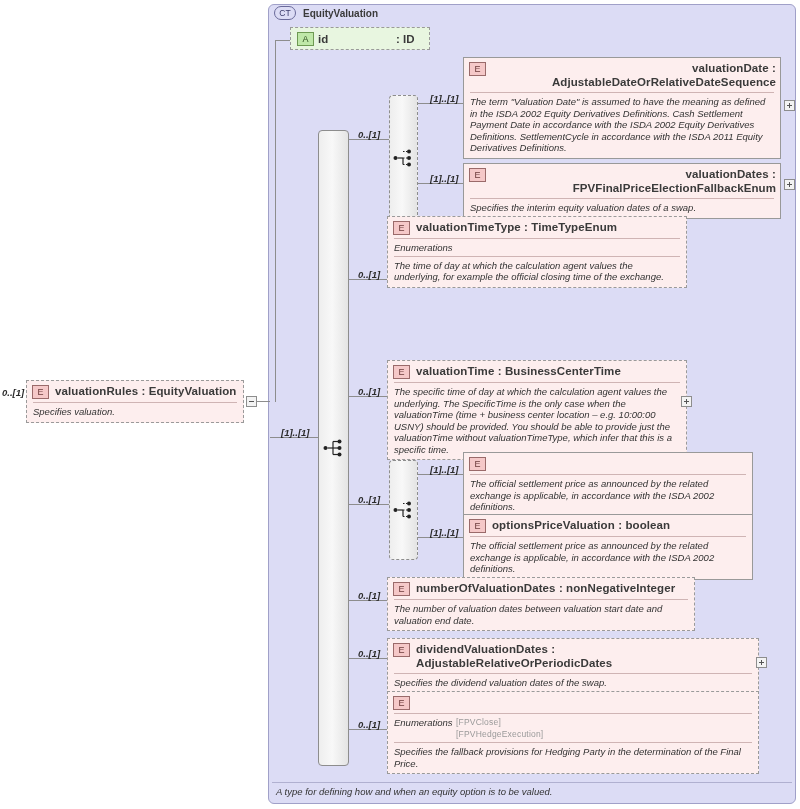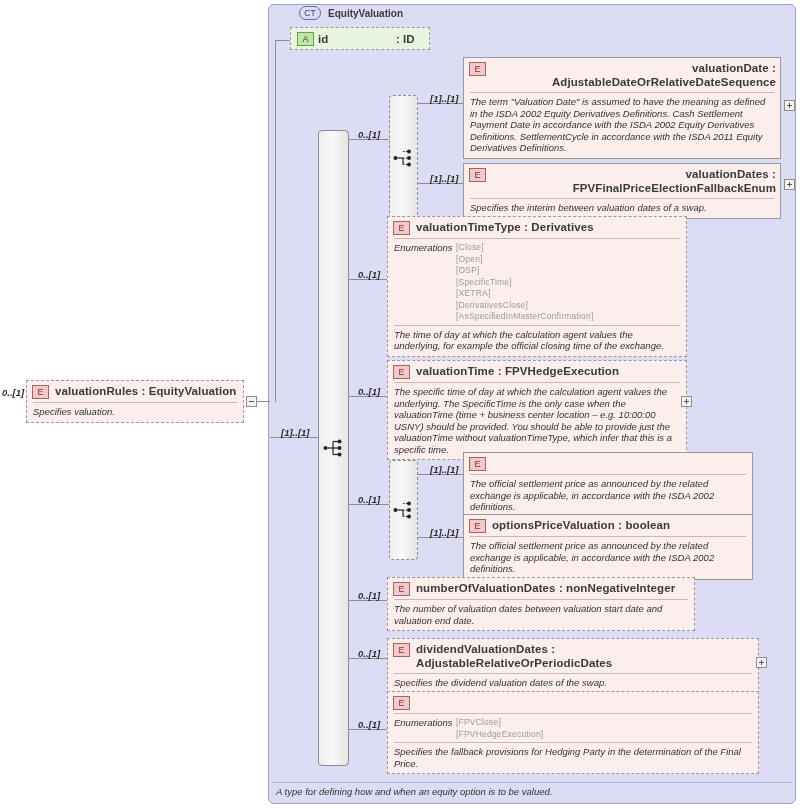--- a/index.html
+++ b/index.html
@@ -118,21 +118,20 @@
     background: #dcdcf5;
     border: 1px solid #a0a0c8;
     border-radius: 6px;
     z-index: 1;
   }
   #ct-header {
     position: absolute;
     left: 274px; top: 6px;
     display: flex; align-items: center; gap: 7px;
     z-index: 4;
-    margin-left: 25px;
   }
   #ct-header .ctbadge {
     width: 22px; height: 14px;
     border: 1px solid #6a6a9a;
     border-radius: 7px;
     background: #dcdcf5;
     color: #3a3a6a;
     font-size: 8.5px;
     line-height: 12px;
     text-align: center;
@@ -326,50 +325,41 @@
     <div class="doc">The term "Valuation Date" is assumed to have the meaning as defined in the ISDA 2002 Equity Derivatives Definitions. Cash Settlement Payment Date in accordance with the ISDA 2002 Equity Derivatives Definitions. SettlementCycle in accordance with the ISDA 2011 Equity Derivatives Definitions.</div>
   </div>
   <div class="plusbox" style="left:784px; top:100px;"></div>
 
   <div class="node solid" style="left:463px; top:163px; width:318px;">
     <div class="title">
       <div class="badge">E</div>
       <div class="label">valuationDates : FPVFinalPriceElectionFallbackEnum</div>
     </div>
     <div class="sep"></div>
-    <div class="doc">Specifies the interim between valuation dates of a swap.</div>
+    <div class="doc">Specifies the interim equity valuation dates of a swap.</div>
   </div>
   <div class="plusbox" style="left:784px; top:179px;"></div>
 
   <div class="node dashed" style="left:387px; top:216px; width:300px;">
     <div class="title">
       <div class="badge">E</div>
-      <div class="label lft">valuationTimeType : Derivatives</div>
+      <div class="label lft">valuationTimeType : TimeTypeEnum</div>
     </div>
     <div class="sep"></div>
     <div class="enumblock">
       <div class="enumlabel">Enumerations</div>
-      <div class="enumvals">
-        <div>[Close]</div>
-        <div>[Open]</div>
-        <div>[OSP]</div>
-        <div>[SpecificTime]</div>
-        <div>[XETRA]</div>
-        <div>[DerivativesClose]</div>
-        <div>[AsSpecifiedInMasterConfirmation]</div>
-      </div>
     </div>
     <div class="sep"></div>
     <div class="doc">The time of day at which the calculation agent values the underlying, for example the official closing time of the exchange.</div>
   </div>
 
   <div class="node dashed" style="left:387px; top:360px; width:300px;">
     <div class="title">
       <div class="badge">E</div>
-      <div class="label lft">valuationTime : FPVHedgeExecution</div>
+      <div class="label lft">valuationTime : BusinessCenterTime</div>
     </div>
     <div class="sep"></div>
     <div class="doc">The specific time of day at which the calculation agent values the underlying. The SpecificTime is the only case when the valuationTime (time + business center location – e.g. 10:00:00 USNY) should be provided. You should be able to provide just the valuationTime without valuationTimeType, which infer that this is a specific time.</div>
   </div>
   <div class="plusbox" style="left:681px; top:396px;"></div>
 
   <div class="comp choice" style="left:389px; top:460px; width:29px; height:100px;">
     <span class="compicon">
       <svg width="22" height="18" viewBox="0 0 22 18">
         <circle cx="2.5" cy="9" r="2" fill="#222"></circle>

